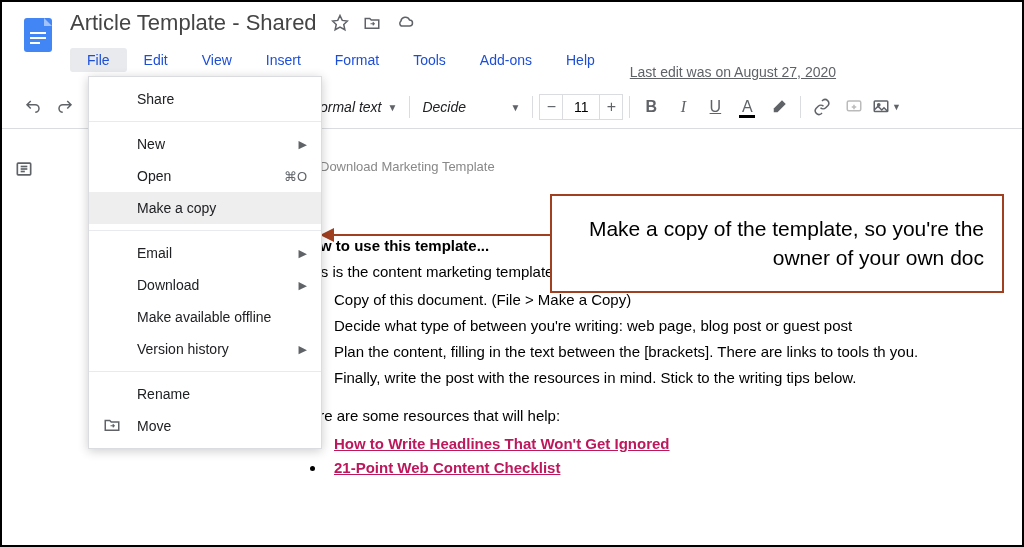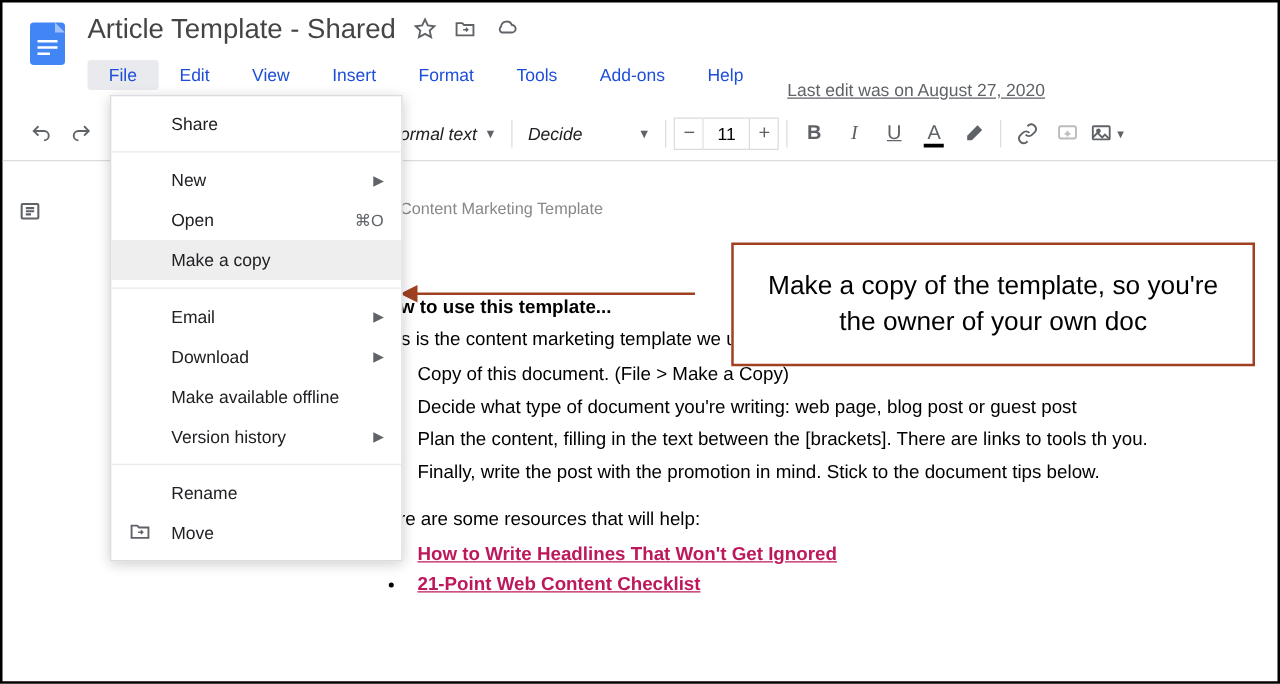--- a/index.html
+++ b/index.html
@@ -51,21 +51,21 @@
     .link { color: #be185d; text-decoration: underline; cursor: pointer; font-weight: bold; }
     
     .file-menu { position: absolute; top: 74px; left: 86px; width: 234px; background: #fff; border: 1px solid #dadce0; box-shadow: 0 2px 10px rgba(0,0,0,0.2); z-index: 100; padding: 6px 0; }
     .fm-item { display: flex; align-items: center; padding: 8px 16px 8px 48px; font-size: 14px; color: #202124; cursor: pointer; position: relative; }
     .fm-item.highlighted { background: #eee; }
     .fm-sep { height: 1px; background: #e8eaed; margin: 6px 0; }
     .fm-arrow { position: absolute; right: 14px; color: #5f6368; font-size: 11px; }
     .fm-shortcut { position: absolute; right: 14px; color: #5f6368; font-size: 13px; }
     .fm-icon { position: absolute; left: 14px; color: #5f6368; }
     
-    .callout { position: absolute; top: 192px; right: 18px; width: 419px; border: 2px solid #a04020; background: #fff; padding: 18px 18px; font-size: 21px; text-align: center; z-index: 50; line-height: 1.4; }
+    .callout { position: absolute; top: 192px; right: 18px; width: 454px; border: 2px solid #a04020; background: #fff; padding: 18px 18px; font-size: 21px; text-align: right; z-index: 50; line-height: 1.4; }
     .arrow-line { position: absolute; top: 232px; left: 326px; width: 228px; height: 2px; background: #a04020; z-index: 49; }
     .arrow-head { position: absolute; top: 226px; left: 318px; width: 0; height: 0; border-top: 7px solid transparent; border-bottom: 7px solid transparent; border-right: 14px solid #a04020; z-index: 49; }
   </style>
 </head>
 <body>
 
 <div class="header">
   <div class="logo">
     <svg viewBox="0 0 40 40">
         <rect x="6" y="4" width="28" height="34" rx="3" fill="#4285f4"></rect>
@@ -175,30 +175,30 @@
           <rect x="4" y="5" width="16" height="14" rx="1"></rect>
           <line x1="8" y1="9" x2="16" y2="9"></line>
           <line x1="8" y1="12" x2="16" y2="12"></line>
           <line x1="8" y1="15" x2="13" y2="15"></line>
         </svg>
     </span>
   </div>
   <div class="document">
     <div class="doc-top-label">
       <span class="red-dot"></span>
-      <span>Content Marketing Template</span>
+      <span>Download Marketing Template</span>
     </div>
     <div class="doc-body">
       <div class="doc-heading">How to use this template...</div>
       <div class="doc-para">This is the content marketing template we use at Orbit. We're happy to share it with you. He    use it:</div>
       <ol class="doc-list">
         <li>Copy of this document. (File &gt; Make a Copy)</li>
-        <li>Decide what type of document you're writing: web page, blog post or  guest post</li>
+        <li>Decide what type of between you're writing: web page, blog post or  guest post</li>
         <li>Plan the content, filling in the text between the [brackets]. There are links to tools th     you.</li>
-        <li>Finally, write the post with the promotion in mind. Stick to the document tips below.</li>
+        <li>Finally, write the post with the resources in mind. Stick to the writing tips below.</li>
       </ol>
       <div class="doc-para">Here are some resources that will help:</div>
       <ul class="doc-bullets">
         <li><span class="link">How to Write Headlines That Won't Get Ignored</span></li>
         <li><span class="link">21-Point Web Content Checklist</span></li>
       </ul>
     </div>
   </div>
 </div>
 

